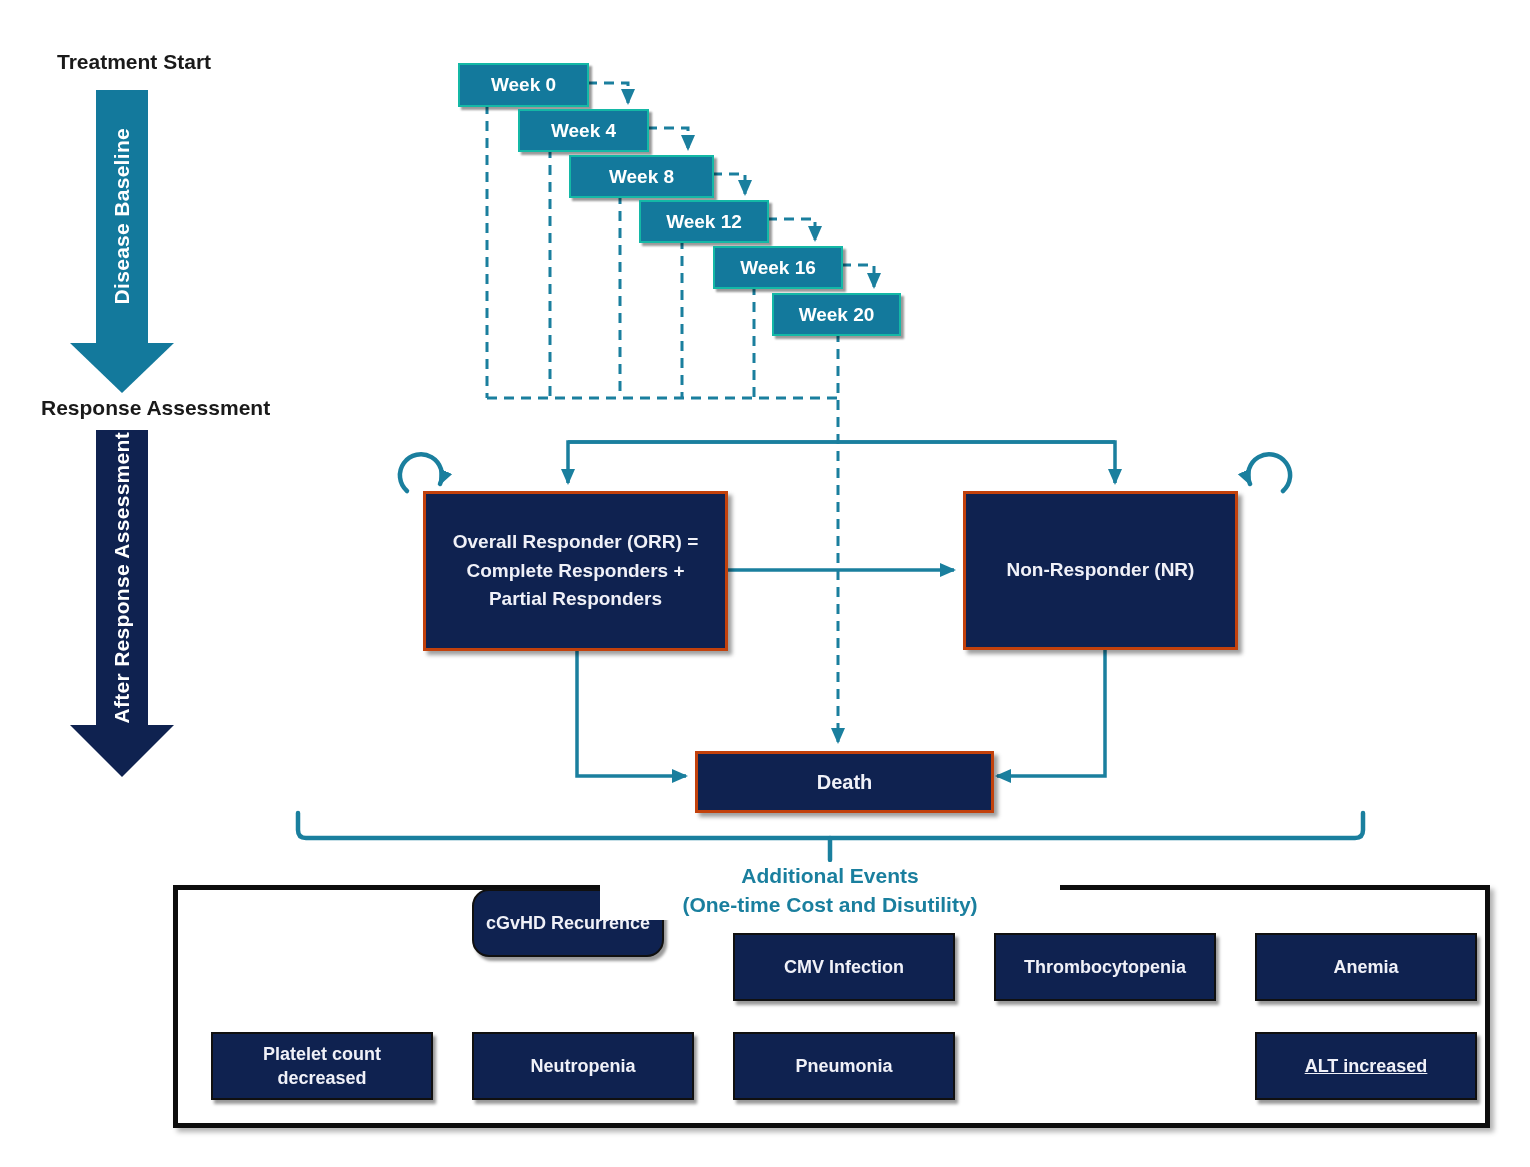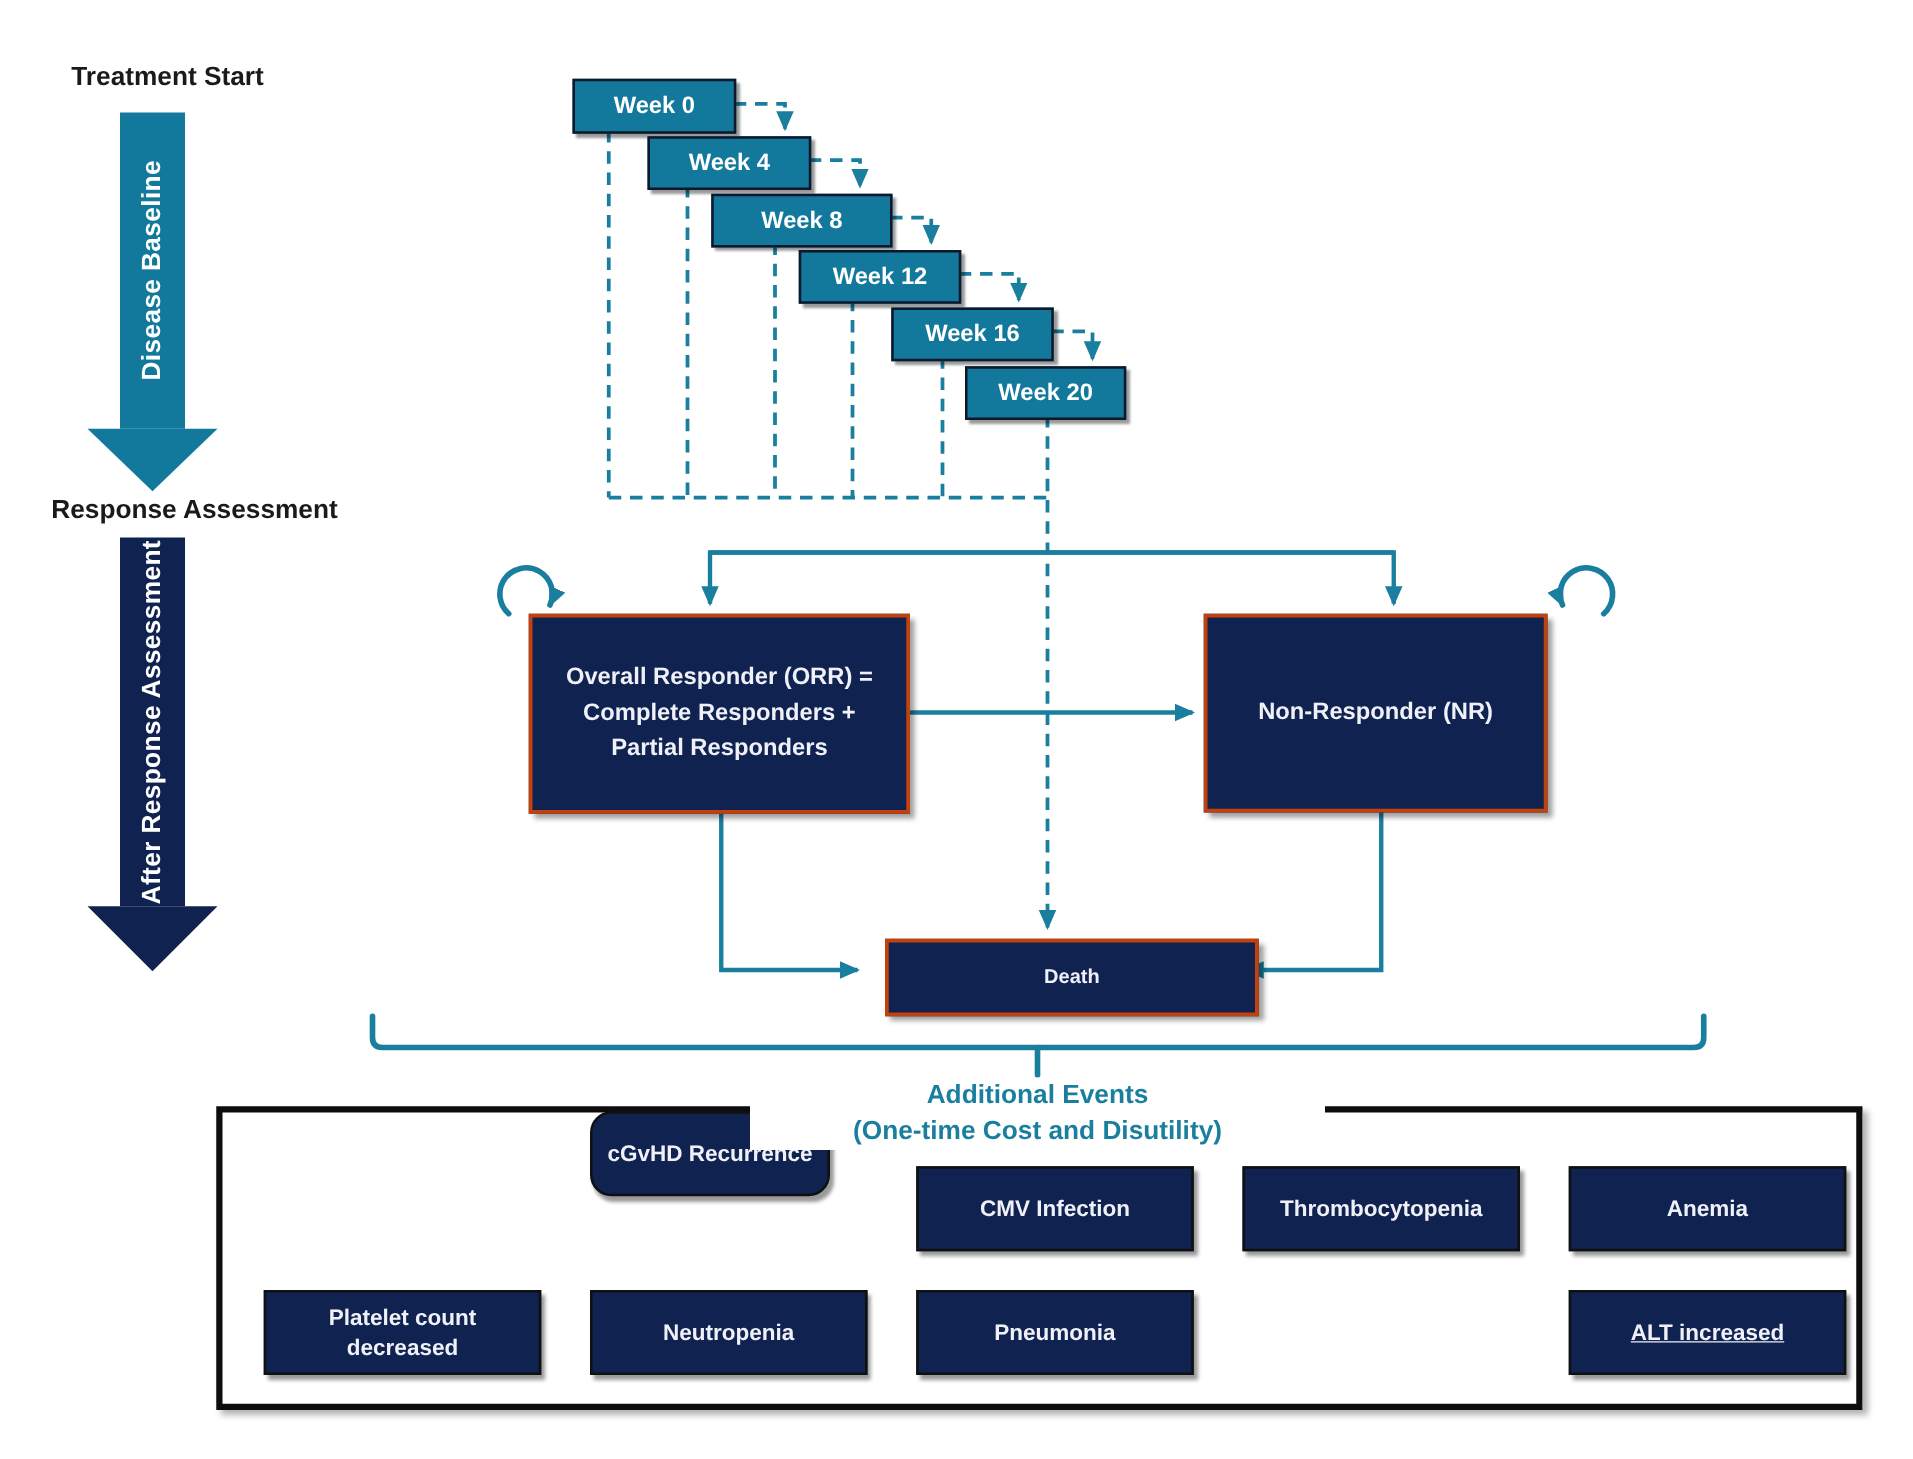--- a/index.html
+++ b/index.html
@@ -14,21 +14,21 @@
 
   .connector-layer{position:absolute;left:0;top:0;z-index:1;}
 
   .side-label{position:absolute;font-weight:bold;font-size:21px;color:var(--ink);z-index:2;white-space:nowrap;}
 
   .big-arrow{position:absolute;z-index:2;}
   .big-arrow .shaft{position:absolute;display:flex;align-items:center;justify-content:center;}
   .big-arrow .head{position:absolute;width:0;height:0;}
   .vtext{writing-mode:vertical-rl;transform:rotate(180deg);font-weight:bold;color:#fff;font-size:21px;letter-spacing:.3px;white-space:nowrap;}
 
-  .week-box{position:absolute;z-index:2;background:var(--teal);border:2px solid #0f172a;
+  .week-box{position:absolute;z-index:2;background:var(--teal);border:2px solid #14b8a6;
     box-shadow:3px 3px 2px rgba(0,0,0,.40);color:#fff;font-weight:bold;font-size:19px;
     display:flex;align-items:center;justify-content:center;}
 
   .state-box{position:absolute;z-index:2;background:var(--navy);border:3px solid #c2410c;
     box-shadow:4px 4px 4px rgba(0,0,0,.38);color:#F0F1F8;font-weight:bold;font-size:19px;
     display:flex;flex-direction:column;align-items:center;justify-content:center;text-align:center;line-height:1.5;}
 
   .events-caption{position:absolute;z-index:5;text-align:center;color:var(--teal-line);
     font-weight:bold;font-size:21px;line-height:1.38;background:#fff;}
 
@@ -113,21 +113,21 @@
   <div class="week-box" style="left:772px;top:293px;width:125px;height:39px;">Week 20</div>
 
   <div class="state-box" style="left:423px;top:491px;width:299px;height:154px;">
     <span>Overall Responder (ORR) =</span>
     <span>Complete Responders +</span>
     <span>Partial Responders</span>
   </div>
 
   <div class="state-box" style="left:963px;top:491px;width:269px;height:153px;">Non-Responder (NR)</div>
 
-  <div class="state-box" style="left:695px;top:751px;width:293px;height:56px;font-size:16px;margin-left:13px;">Death</div>
+  <div class="state-box" style="left:695px;top:751px;width:293px;height:56px;font-size:20px;">Death</div>
 
   <div class="events-caption" style="left:600px;top:862px;width:460px;">
     <div>Additional Events</div>
     <div>(One-time Cost and Disutility)</div>
   </div>
 
   <div class="events-container" style="left:173px;top:885px;width:1307px;height:233px;"></div>
 
   <div class="event-box" style="left:472px;top:889px;width:192px;height:68px;border-radius:17px;">cGvHD Recurrence</div>
   <div class="event-box" style="left:733px;top:933px;width:222px;height:68px;">CMV Infection</div>

